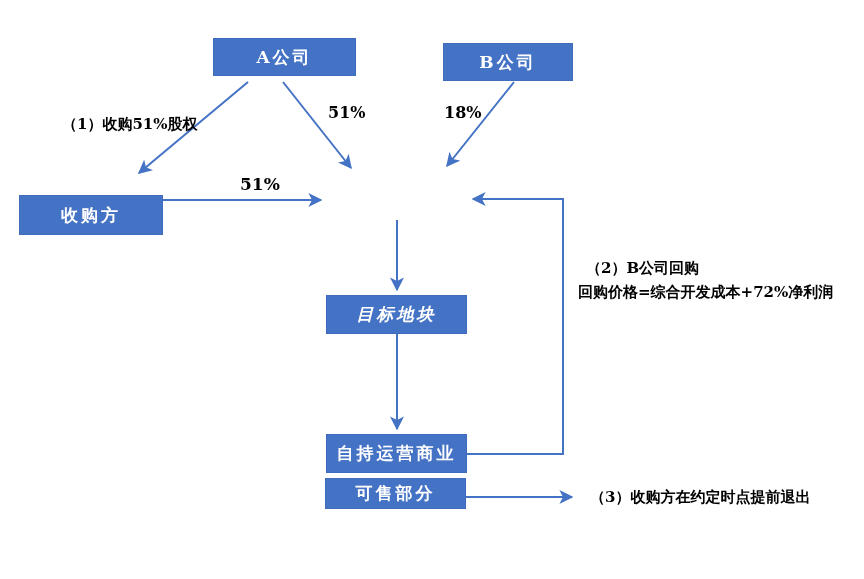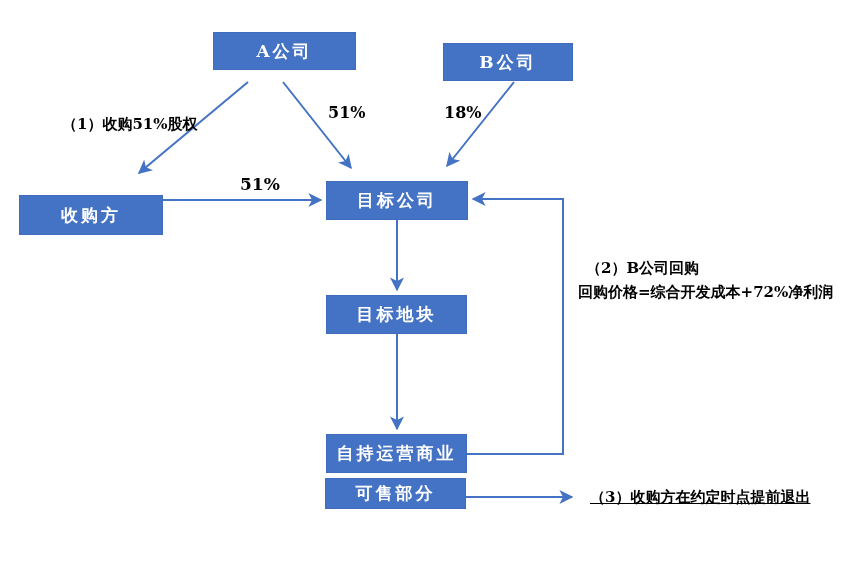--- a/index.html
+++ b/index.html
@@ -62,41 +62,40 @@
     <line x1="248" y1="82" x2="139" y2="173" stroke="#4472C4" stroke-width="2" marker-end="url(#ah)"></line>
     <line x1="283" y1="82" x2="351" y2="168" stroke="#4472C4" stroke-width="2" marker-end="url(#ah)"></line>
     <line x1="514" y1="82" x2="447" y2="166" stroke="#4472C4" stroke-width="2" marker-end="url(#ah)"></line>
     <line x1="163" y1="200" x2="321" y2="200" stroke="#4472C4" stroke-width="2" marker-end="url(#ah)"></line>
     <line x1="397" y1="220" x2="397" y2="290" stroke="#4472C4" stroke-width="2" marker-end="url(#ah)"></line>
     <line x1="397" y1="334" x2="397" y2="429" stroke="#4472C4" stroke-width="2" marker-end="url(#ah)"></line>
     <polyline points="467,454 563,454 563,199 473,199" fill="none" stroke="#4472C4" stroke-width="2" marker-end="url(#ah)"></polyline>
     <line x1="466" y1="497" x2="572" y2="497" stroke="#4472C4" stroke-width="2" marker-end="url(#ah)"></line>
   </svg>
 
-  <div class="node" style="left:213px; top:32px; width:143px; height:38px;">A公司</div>
+  <div class="node" style="left:213px; top:38px; width:143px; height:38px;">A公司</div>
 
   <div class="node" style="left:443px; top:43px; width:130px; height:38px;">B公司</div>
 
   <div class="node" style="left:19px; top:181px; width:144px; height:40px;margin-top:14px;">收购方</div>
 
-  <div class="node" style="left:326px; top:181px; width:142px; height:39px;">目标公司</div>
 
-  <div class="node" style="left:326px; top:295px; width:141px; height:39px;">目标地块</div>
+  <div class="node" style="left:326px; top:295px; width:141px; height:39px;font-style:italic;">目标地块</div>
 
   <div class="node" style="left:326px; top:434px; width:141px; height:39px;">自持运营商业</div>
 
   <div class="node" style="left:325px; top:478px; width:141px; height:31px;">可售部分</div>
 
   <div class="lbl" style="left:62px; top:83px;margin-top:32px;">（1）收购51%股权</div>
 
   <div class="lbl pct" style="left:328px; top:103px;">51%</div>
 
   <div class="lbl pct" style="left:444px; top:103px;">18%</div>
 
   <div class="lbl pct" style="left:240px; top:174px; font-size:17px;">51%</div>
 
   <div class="lbl" style="left:586px; top:259px;">（2）B公司回购</div>
 
   <div class="lbl" style="left:578px; top:283px;">回购价格=综合开发成本+72%净利润</div>
 
-  <div class="lbl" style="left:590px; top:488px;text-decoration:underline;">（3）收购方在约定时点提前退出</div>
+  <div class="lbl" style="left:590px; top:488px;">（3）收购方在约定时点提前退出</div>
 
 </div>
 
 </body></html>

